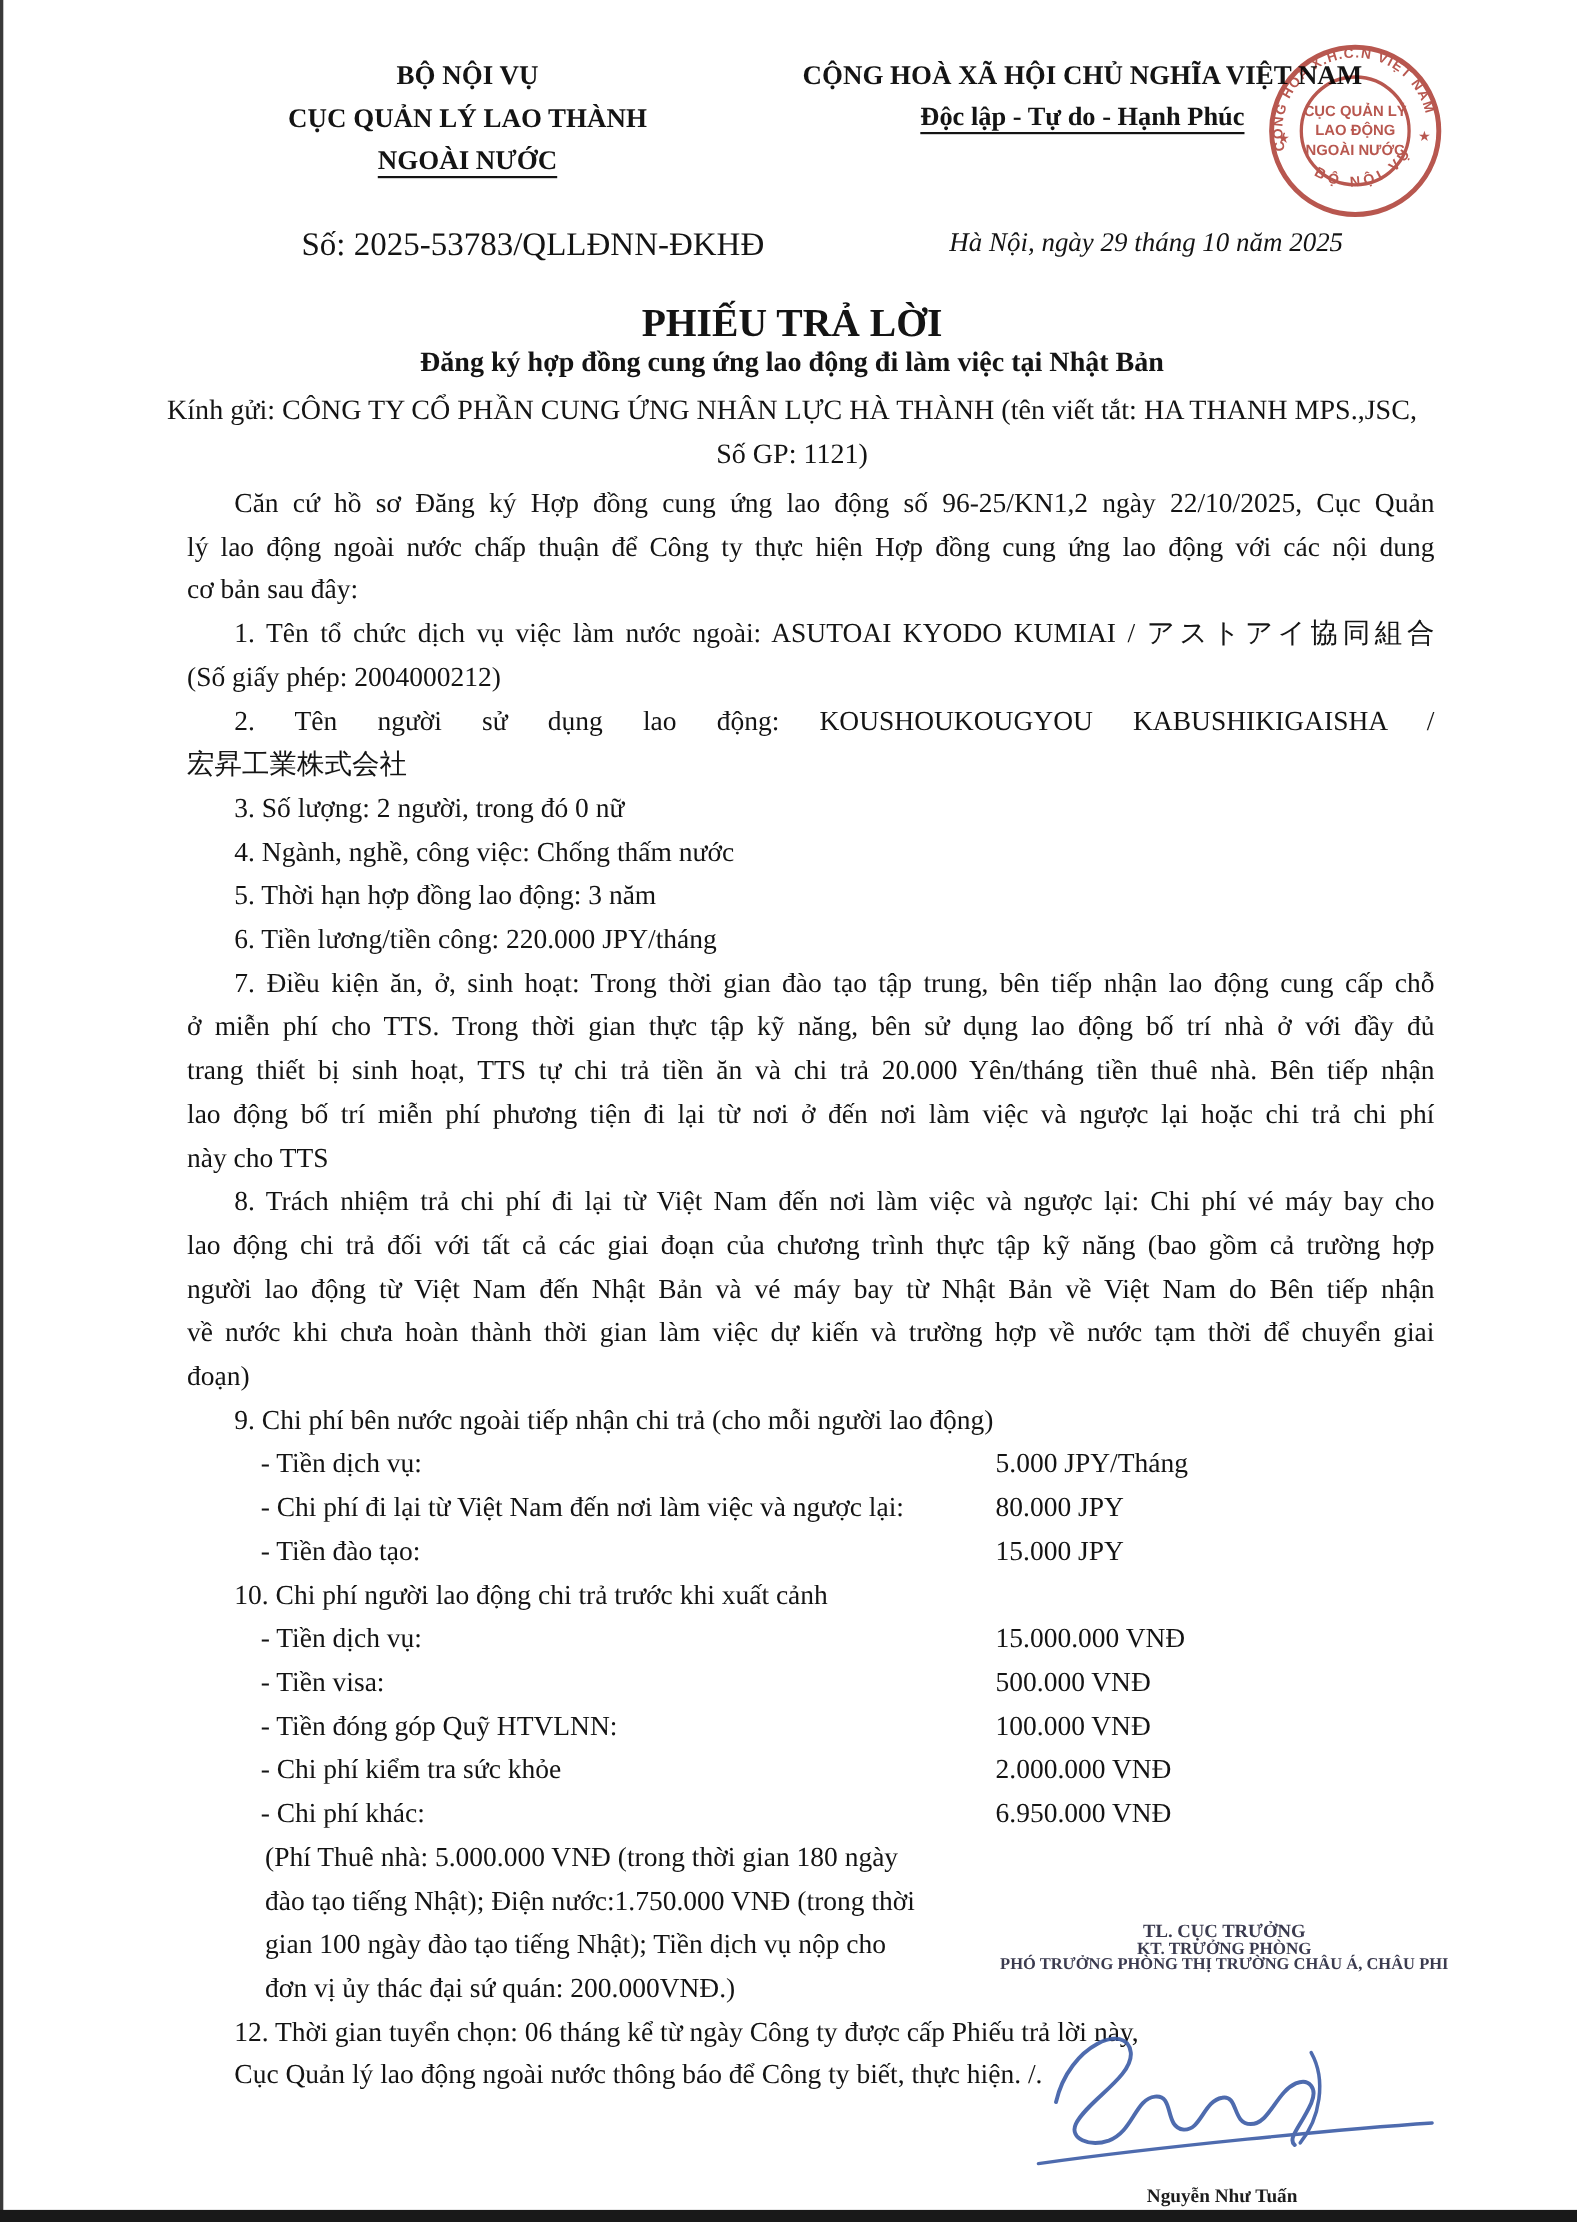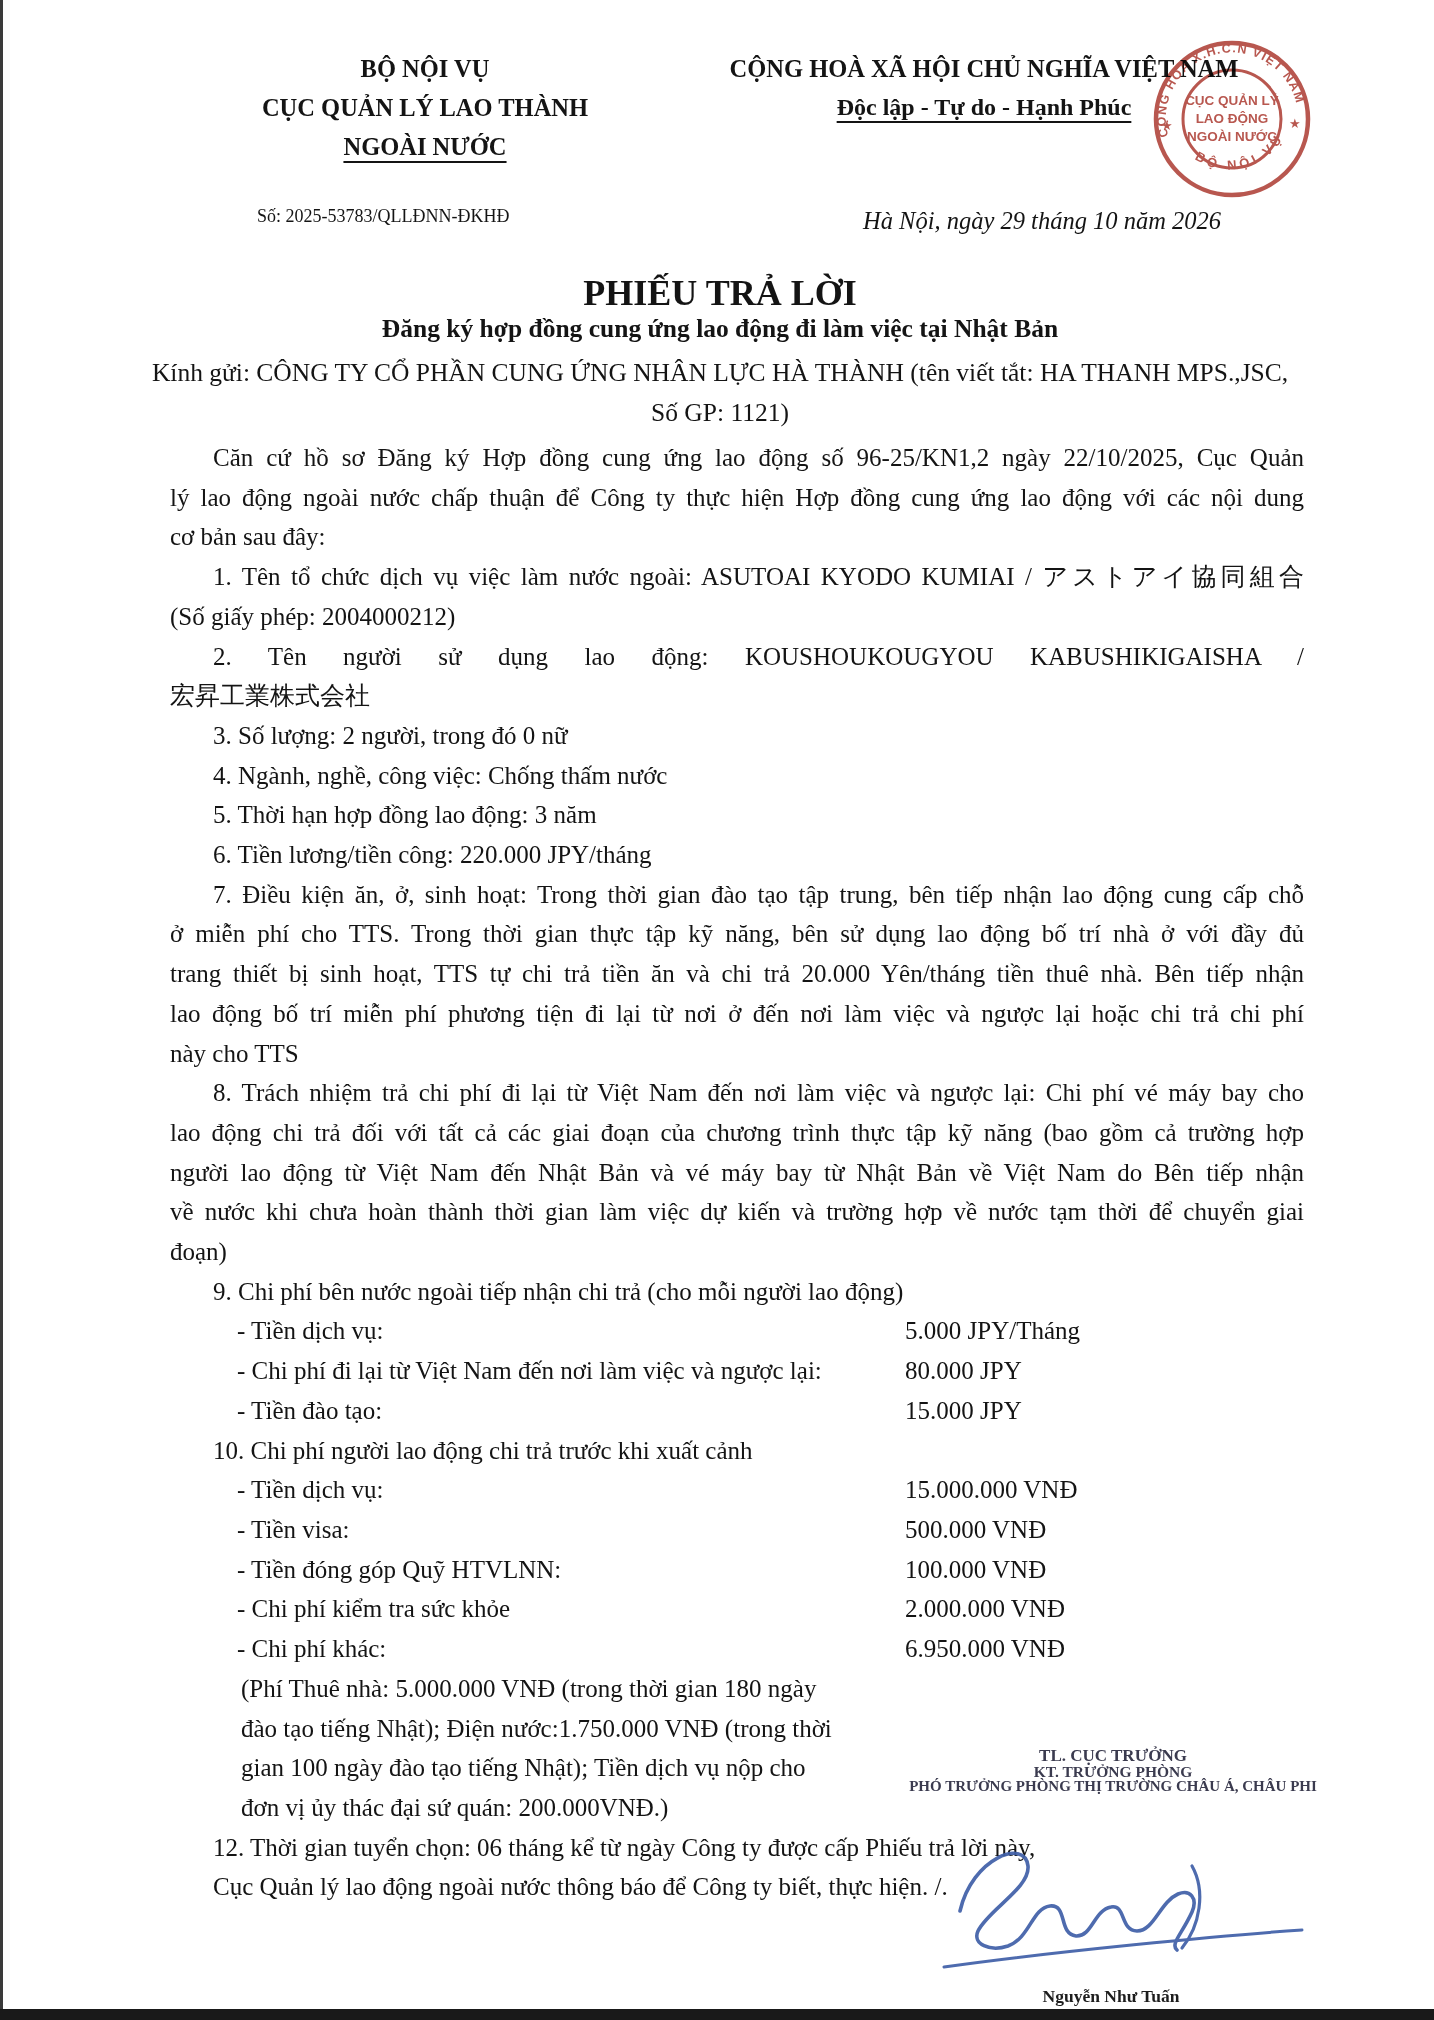--- a/index.html
+++ b/index.html
@@ -12,21 +12,21 @@
   .ctr{text-align:center;}
   .b{font-weight:bold;}
   .i{font-style:italic;}
   .ul{text-decoration:underline; text-underline-offset:6px; text-decoration-thickness:2px;}
   
   .h-l1{left:125px; top:55px;  width:600px; font-size:24.5px;}
   .h-l2{left:125px; top:94px;  width:600px; font-size:24.5px;}
   .h-l3{left:125px; top:133px; width:600px; font-size:24.5px;}
   .h-r1{left:684px; top:55px;  width:600px; font-size:24.5px;}
   .h-r2{left:684px; top:94px;  width:600px; font-size:24px;}
-  .h-so{left:257px; top:206px; font-size:18px;font-family:Liberation Serif, serif;}
+  .h-so{left:274px; top:206px; font-size:30px;font-family:Liberation Serif, serif;}
   .h-date{left:742px; top:207px; width:600px; font-size:24.5px;}
   
   .t1{left:150px; top:272px; width:1140px; font-size:36px;}
   .t2{left:150px; top:314px; width:1140px; font-size:25.5px;}
   .t3{left:150px; top:353px; width:1140px; font-size:25.5px; line-height:40px;}
   
   .body-flow{
     position:absolute; left:170px; top:438px; width:1134px;
     font-size:25px; line-height:39.7px; text-align:justify;
   }
@@ -55,21 +55,21 @@
 
 <div class="page">
 
   <div class="abs ctr b h-l1">BỘ NỘI VỤ</div>
   <div class="abs ctr b h-l2">CỤC QUẢN LÝ LAO THÀNH</div>
   <div class="abs ctr b h-l3"><span class="ul">NGOÀI NƯỚC</span></div>
   <div class="abs h-so">Số: 2025-53783/QLLĐNN-ĐKHĐ</div>
 
   <div class="abs ctr b h-r1">CỘNG HOÀ XÃ HỘI CHỦ NGHĨA VIỆT NAM</div>
   <div class="abs ctr b h-r2"><span class="ul">Độc lập - Tự do - Hạnh Phúc</span></div>
-  <div class="abs ctr i h-date">Hà Nội, ngày 29 tháng 10 năm 2026</div>
+  <div class="abs ctr i h-date">Hà Nội, ngày 29 tháng 10 năm 2025</div>
 
   <svg class="abs stamp" width="164" height="164" viewBox="0 0 164 164">
     <circle cx="82" cy="82" r="76" fill="none" stroke="#b0453c" stroke-width="4.5"></circle>
     <circle cx="82" cy="82" r="49" fill="none" stroke="#b0453c" stroke-width="3"></circle>
     <g transform="rotate(-14 82 82)" fill="#b0453c" font-family="Liberation Sans, sans-serif">
       <path id="arcTop" d="M 20,104 A 66,66 0 1 1 144,104" fill="none"></path>
       <text font-size="12.5" font-weight="bold" letter-spacing="1.2">
         <textPath href="#arcTop" startOffset="50%" text-anchor="middle">CỘNG HÒA X.H.C.N VIỆT NAM</textPath>
       </text>
       <path id="arcBot" d="M 24,92 A 62,62 0 0 0 140,92" fill="none"></path>

